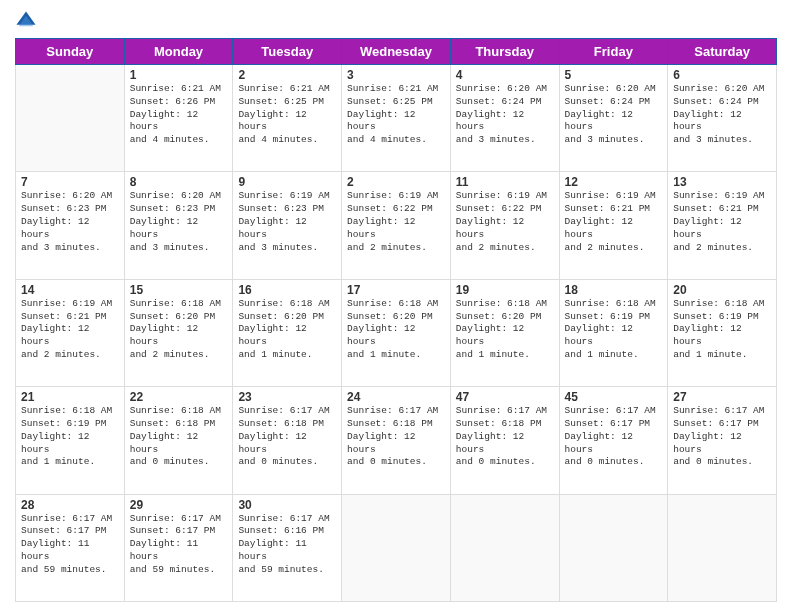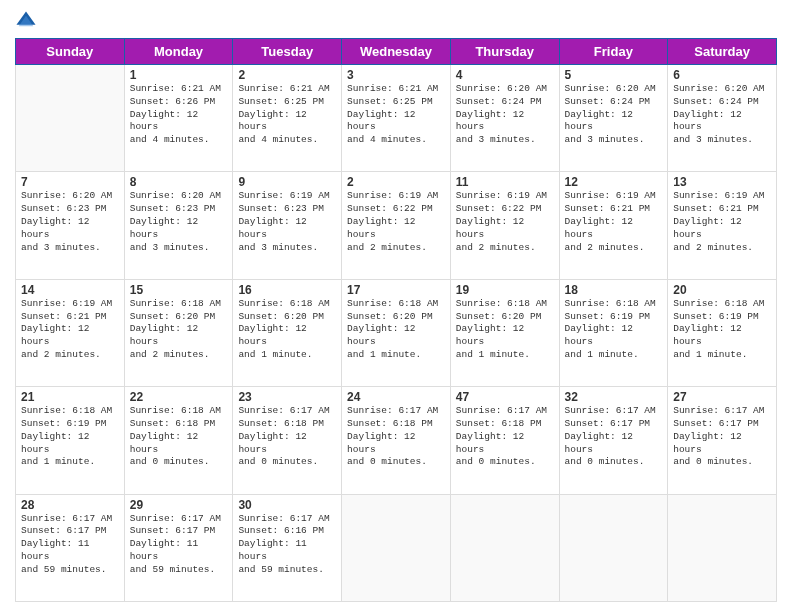--- a/index.html
+++ b/index.html
@@ -306,21 +306,21 @@
 and 0 minutes.</div>
           </td>
           <td>
             <span class="day-number">47</span>
             <div class="day-info" style="white-space: pre-line;">Sunrise: 6:17 AM
 Sunset: 6:18 PM
 Daylight: 12 hours
 and 0 minutes.</div>
           </td>
           <td>
-            <span class="day-number">32</span>
+            <span class="day-number">45</span>
             <div class="day-info" style="white-space: pre-line;">Sunrise: 6:17 AM
 Sunset: 6:17 PM
 Daylight: 12 hours
 and 0 minutes.</div>
           </td>
           <td>
             <span class="day-number">27</span>
             <div class="day-info" style="white-space: pre-line;">Sunrise: 6:17 AM
 Sunset: 6:17 PM
 Daylight: 12 hours

